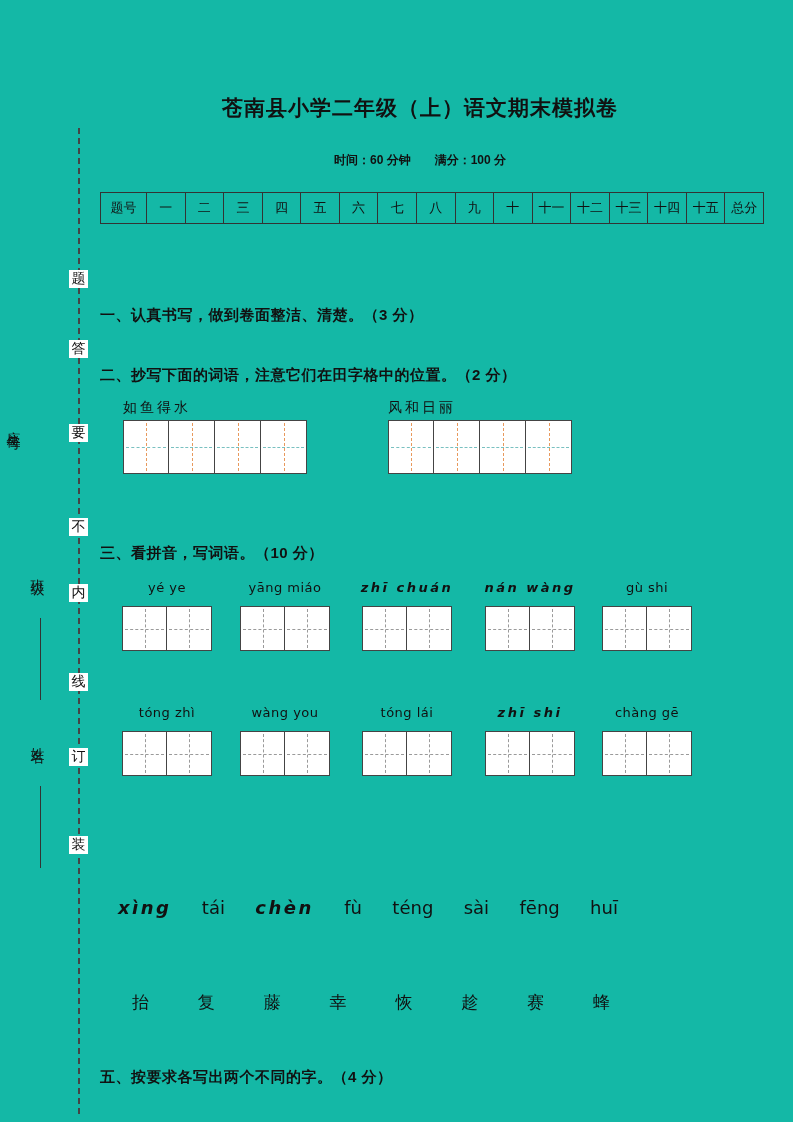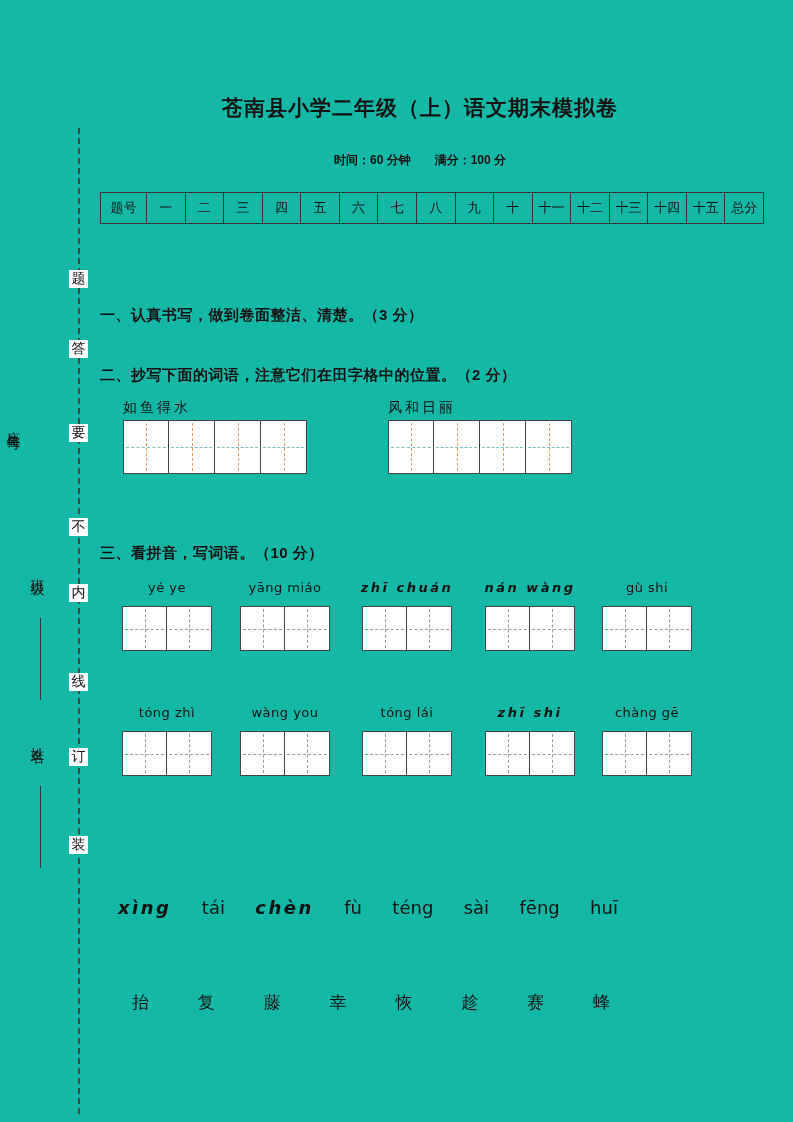--- a/index.html
+++ b/index.html
@@ -245,14 +245,15 @@
     <span>抬</span>
     <span>复</span>
     <span>藤</span>
     <span>幸</span>
     <span>恢</span>
     <span>趁</span>
     <span>赛</span>
     <span>蜂</span>
   </div>
 
+  <div class="sec-title" style="top:1068px">五、按要求各写出两个不同的字。（4 分）</div>
 
 </div>
 
 </body></html>

